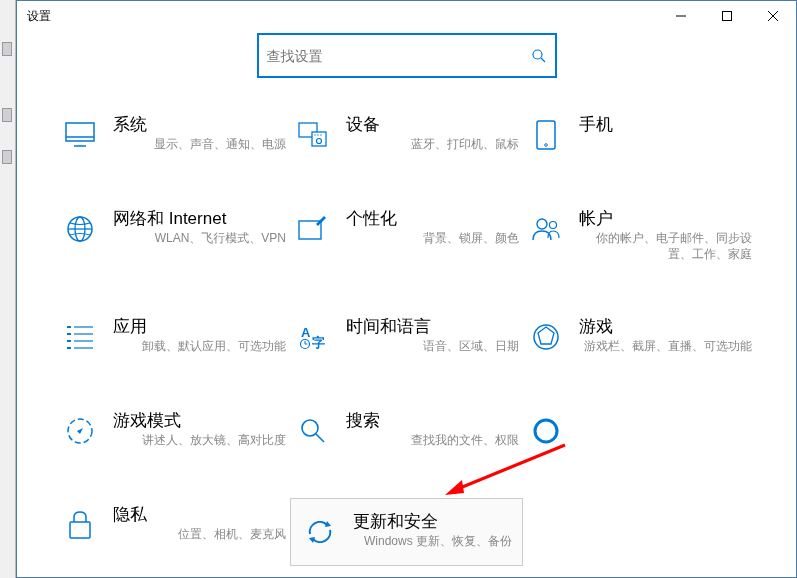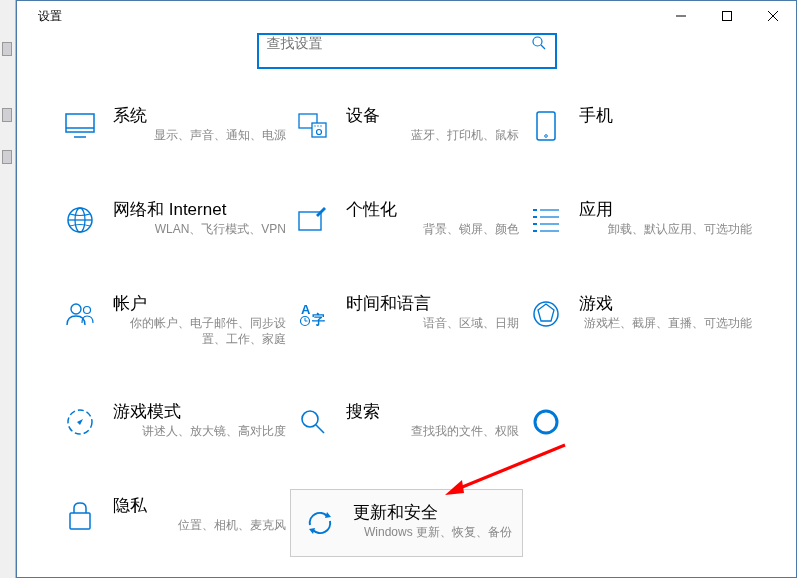--- a/index.html
+++ b/index.html
@@ -1,26 +1,26 @@
 <!DOCTYPE html>
 <html><head>
   <meta charset="utf-8">
   <style>
     * { margin:0; padding:0; box-sizing:border-box; font-family:"Microsoft YaHei","Segoe UI",sans-serif; }
     body { width:797px; height:578px; background:#fff; position:relative; overflow:hidden; }
     .edge-left { position:absolute; left:0; top:0; bottom:0; width:16px; background:#f0f0f0; border-right:1px solid #bbb; }
     .edge-seg { position:absolute; left:2px; width:10px; height:14px; background:#d0d0d4; border:1px solid #999; }
     .window { position:absolute; left:16px; top:0; right:0; bottom:0; background:#fff; border:1px solid #4a7aa8; display:flex; flex-direction:column; }
-    .titlebar { height:30px; display:flex; align-items:center; padding-left:21px;gap:20px; }
+    .titlebar { height:30px; display:flex; align-items:center; padding-left:10px;gap:20px; }
     .title { font-size:12px; color:#000; }
     .win-controls { margin-left:auto; display:flex; }
     .wbtn { width:46px; height:30px; display:flex; align-items:center; justify-content:center; font-size:13px; color:#000; cursor:pointer; }
     .content { flex:1; overflow:auto; }
     .searchwrap { display:flex; justify-content:center; padding:2px 0 30px; }
-    .searchbox { width:300px; height:36px; border:2px solid #0078d7; display:flex; align-items:flex-start; padding:0 8px; }
+    .searchbox { width:300px; height:45px; border:2px solid #0078d7; display:flex; align-items:center; padding:0 8px; }
     .searchbox input { flex:1; border:none; outline:none; font-size:14px; color:#666; background:transparent; }
     .searchbox .sico { color:#0078d7; }
     .grid { display:grid; grid-template-columns:repeat(3,1fr); column-gap:0; row-gap:40px; padding:0 40px 30px 40px; }
     .item { display:flex; align-items:flex-start; cursor:pointer; padding:8px 4px; }
     .item.highlight { border:1px solid #ccc; background:#fafafa; padding:14px 10px; }
     .icowrap { width:38px; min-width:38px; height:38px; display:flex; align-items:center; justify-content:center; color:#0078d7; margin-right:14px; }
     .txt { flex:1; }
     .ttl { font-size:17px; color:#000; line-height:18px; margin-bottom:2px; }
     .sub { font-size:12px; color:#888; line-height:16px;text-align:right; }
     .arrow { position:absolute; pointer-events:none; z-index:5; }
@@ -142,54 +142,54 @@
             </svg>
           </div>
         <div class="txt">
             <div class="ttl">个性化</div>
             <div class="sub">背景、锁屏、颜色</div>
           </div>
       </div>
 
       <div class="item">
         <div class="icowrap">
+            <svg width="30" height="26" viewBox="0 0 30 26">
+              <circle cx="11" cy="8" r="5" fill="none" stroke="currentColor" stroke-width="1.4"></circle>
+              <path d="M2 24 Q2 15 11 15 Q20 15 20 24" fill="none" stroke="currentColor" stroke-width="1.4"></path>
+              <circle cx="22" cy="9" r="3.5" fill="none" stroke="currentColor" stroke-width="1.2"></circle>
+              <path d="M17 22 Q17 15 22 15 Q28 15 28 22" fill="none" stroke="currentColor" stroke-width="1.2"></path>
+            </svg>
+          </div>
+        <div class="txt">
+            <div class="ttl">帐户</div>
+            <div class="sub">你的帐户、电子邮件、同步设置、工作、家庭</div>
+          </div>
+      </div>
+
+      <div class="item">
+        <div class="icowrap">
             <svg width="28" height="26" viewBox="0 0 28 26">
               <line x1="1" y1="3" x2="5" y2="3" stroke="currentColor" stroke-width="2"></line>
               <line x1="8" y1="3" x2="27" y2="3" stroke="currentColor" stroke-width="1.2"></line>
               <line x1="1" y1="10" x2="5" y2="10" stroke="currentColor" stroke-width="2"></line>
               <line x1="8" y1="10" x2="27" y2="10" stroke="currentColor" stroke-width="1.2"></line>
               <line x1="1" y1="17" x2="5" y2="17" stroke="currentColor" stroke-width="2"></line>
               <line x1="8" y1="17" x2="27" y2="17" stroke="currentColor" stroke-width="1.2"></line>
               <line x1="1" y1="24" x2="5" y2="24" stroke="currentColor" stroke-width="2"></line>
               <line x1="8" y1="24" x2="27" y2="24" stroke="currentColor" stroke-width="1.2"></line>
             </svg>
           </div>
         <div class="txt">
             <div class="ttl">应用</div>
             <div class="sub">卸载、默认应用、可选功能</div>
           </div>
       </div>
 
       <div class="item">
         <div class="icowrap">
-            <svg width="30" height="26" viewBox="0 0 30 26">
-              <circle cx="11" cy="8" r="5" fill="none" stroke="currentColor" stroke-width="1.4"></circle>
-              <path d="M2 24 Q2 15 11 15 Q20 15 20 24" fill="none" stroke="currentColor" stroke-width="1.4"></path>
-              <circle cx="22" cy="9" r="3.5" fill="none" stroke="currentColor" stroke-width="1.2"></circle>
-              <path d="M17 22 Q17 15 22 15 Q28 15 28 22" fill="none" stroke="currentColor" stroke-width="1.2"></path>
-            </svg>
-          </div>
-        <div class="txt">
-            <div class="ttl">帐户</div>
-            <div class="sub">你的帐户、电子邮件、同步设置、工作、家庭</div>
-          </div>
-      </div>
-
-      <div class="item">
-        <div class="icowrap">
             <svg width="30" height="28" viewBox="0 0 30 28">
               <text x="3" y="14" font-size="13" font-weight="bold" fill="currentColor">A</text>
               <text x="14" y="24" font-size="13" font-weight="bold" fill="currentColor">字</text>
               <circle cx="7" cy="21" r="4.5" fill="none" stroke="currentColor" stroke-width="1.2"></circle>
               <line x1="7" y1="21" x2="7" y2="18" stroke="currentColor" stroke-width="1"></line>
               <line x1="7" y1="21" x2="9.5" y2="21" stroke="currentColor" stroke-width="1"></line>
             </svg>
           </div>
         <div class="txt">
             <div class="ttl">时间和语言</div>

